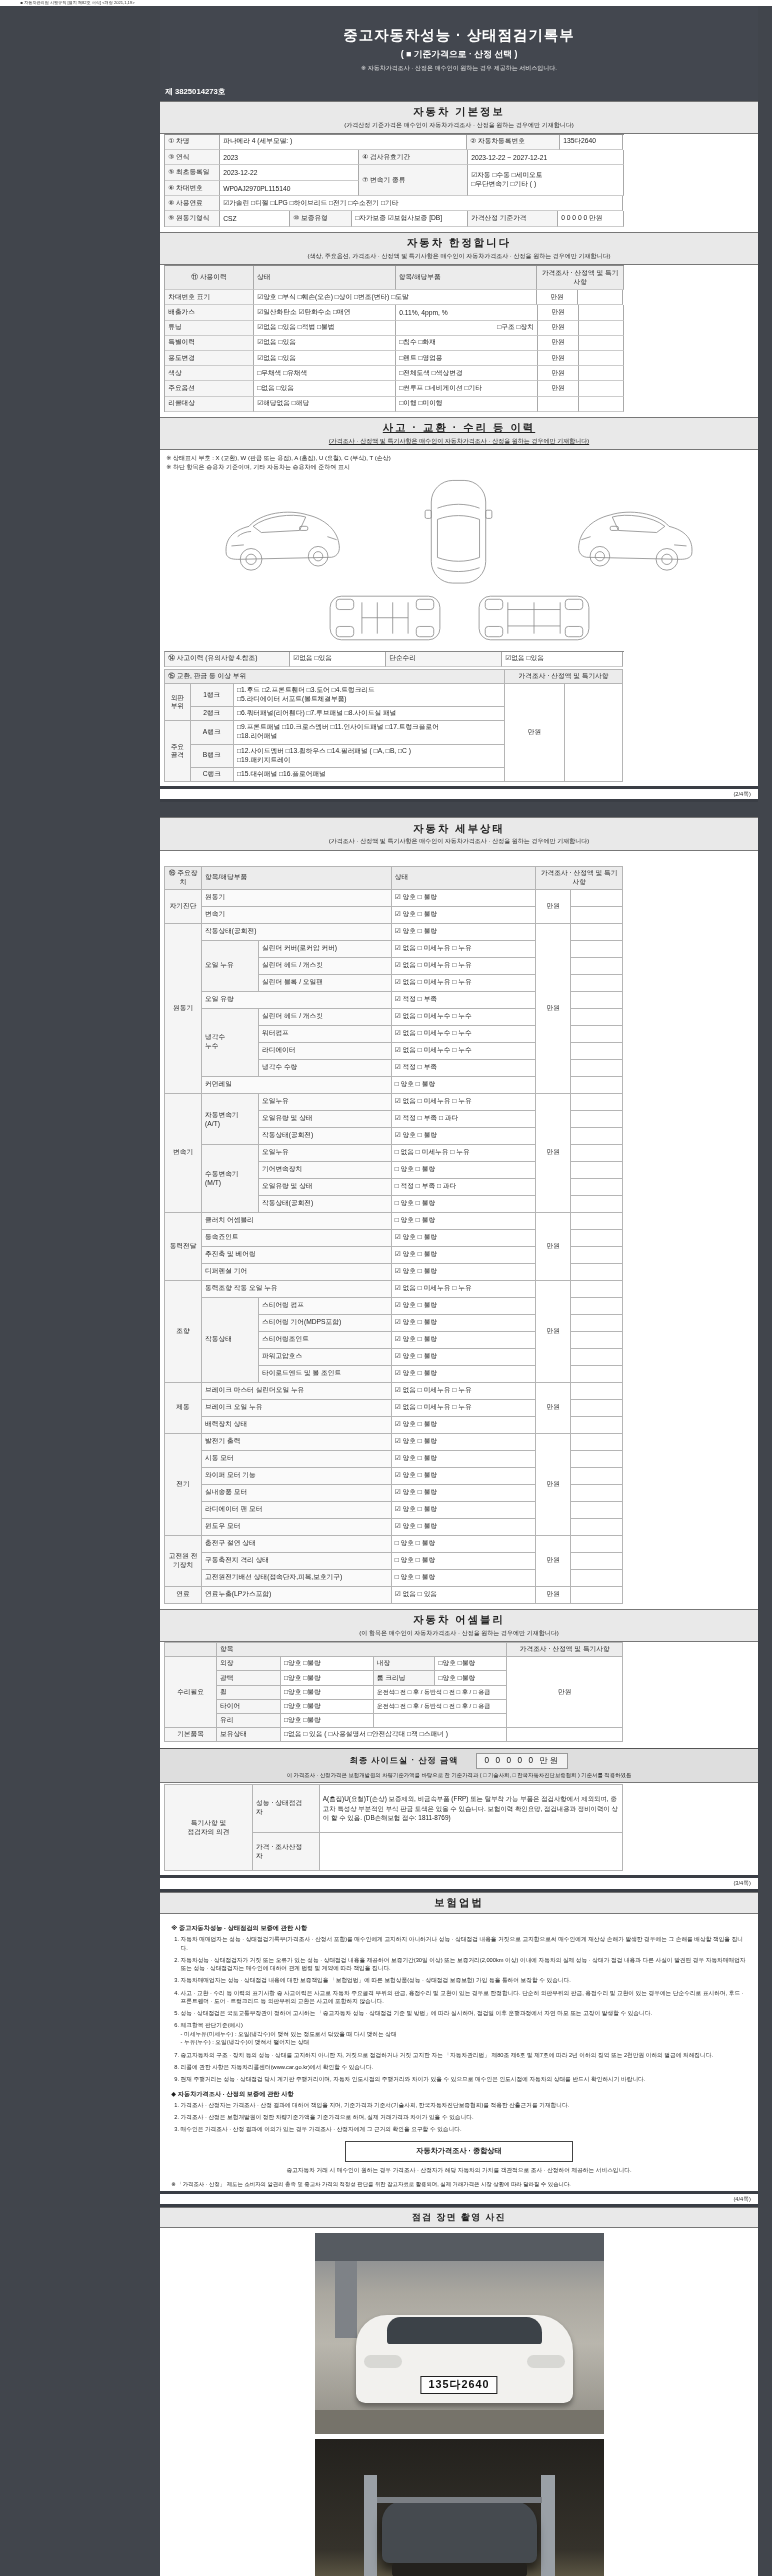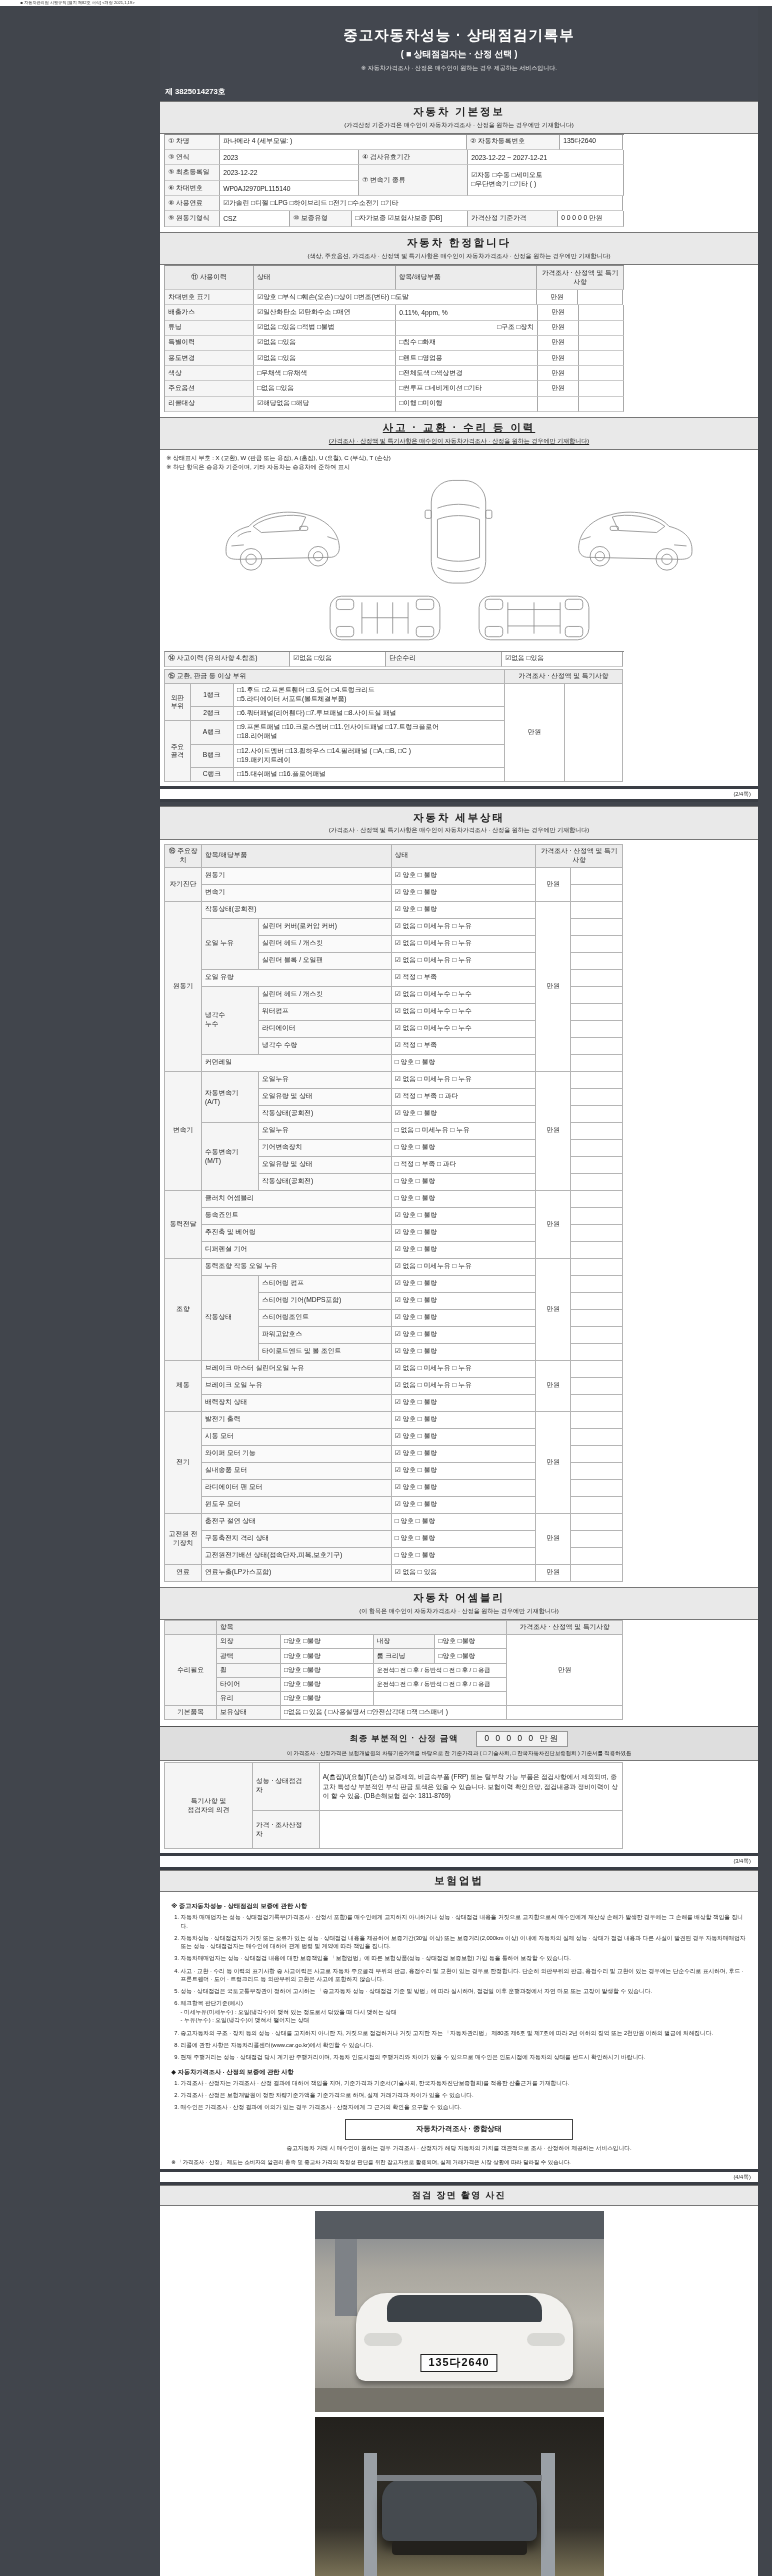--- a/index.html
+++ b/index.html
@@ -73,21 +73,21 @@
 </style>
 </head>
 <body>
 
 <div class="topstrip">■ 자동차관리법 시행규칙 [별지 제82호 서식] &lt;개정 2021,1,19&gt;</div>
 
 <div class="doc">
 
   <div class="masthead">
     <div class="mtitle">중고자동차성능 · 상태점검기록부</div>
-    <div class="msub">( ■ 상태점검자는 · 산정 선택 )</div>
+    <div class="msub">( ■ 기준가격으로 · 산정 선택 )</div>
     <div class="mnote">※ 자동차가격조사 · 산정은 매수인이 원하는 경우 제공하는 서비스입니다.</div>
     <div class="docno">제 3825014273호</div>
   </div>
 
   <div class="sheet">
 
     <div class="sechead" style="margin:0 -4.1px;">
       <div class="st">자동차 기본정보</div>
       <div class="sn">(가격산정 기준가격은 매수인이 자동차가격조사 · 산정을 원하는 경우에만 기재합니다)</div>
     </div>
@@ -326,21 +326,21 @@
         <td class="pre">□15.대쉬패널  □16.플로어패널</td>
       </tr>
     </tbody>
       </table>
     <div style="height:4.1px;"></div>
   </div>
 
   <div class="pagebreak">(2/4쪽)</div>
 
   <div class="sheet">
-    <div class="sechead" style="margin:4px -4.1px;">
+    <div class="sechead" style="margin:15px -4.1px;">
       <div class="st">자동차 세부상태</div>
       <div class="sn">(가격조사 · 산정액 및 특기사항은 매수인이 자동차가격조사 · 산정을 원하는 경우에만 기재합니다)</div>
     </div>
 
     <table class="rt">
       <colgroup>
           <col style="width:37px">
           <col style="width:57px">
           <col style="width:133px">
           <col style="width:145px">
@@ -645,21 +645,21 @@
       <tr>
         <td class="lab ctr">기본품목</td>
         <td class="lab">보유상태</td>
         <td colspan="3">□없음  □ 있음  ( □사용설명서 □안전삼각대 □잭 □스패너 )</td>
         <td></td>
       </tr>
     </tbody>
       </table>
 
     <div class="finalband" style="margin:5.2px -4.1px 0 -4.1px;">
-      <span class="fp1">최종 부분적인 · 산정 금액</span>
+      <span class="fp1">최종 사이드실 · 산정 금액</span>
       <span class="fp2">0  0  0  0  0 만원</span>
       <div class="fpnote">이 가격조사 · 산정가격은 보험개발원의 차량기준가액을 바탕으로 한 기준가격과 ( □ 기술사회, □ 한국자동차진단보증협회 ) 기준서를 적용하였음</div>
     </div>
 
     <table class="rt" style="margin-top:1px;">
       <colgroup>
           <col style="width:88px">
           <col style="width:67px">
           <col style="width:304px">
         </colgroup>

